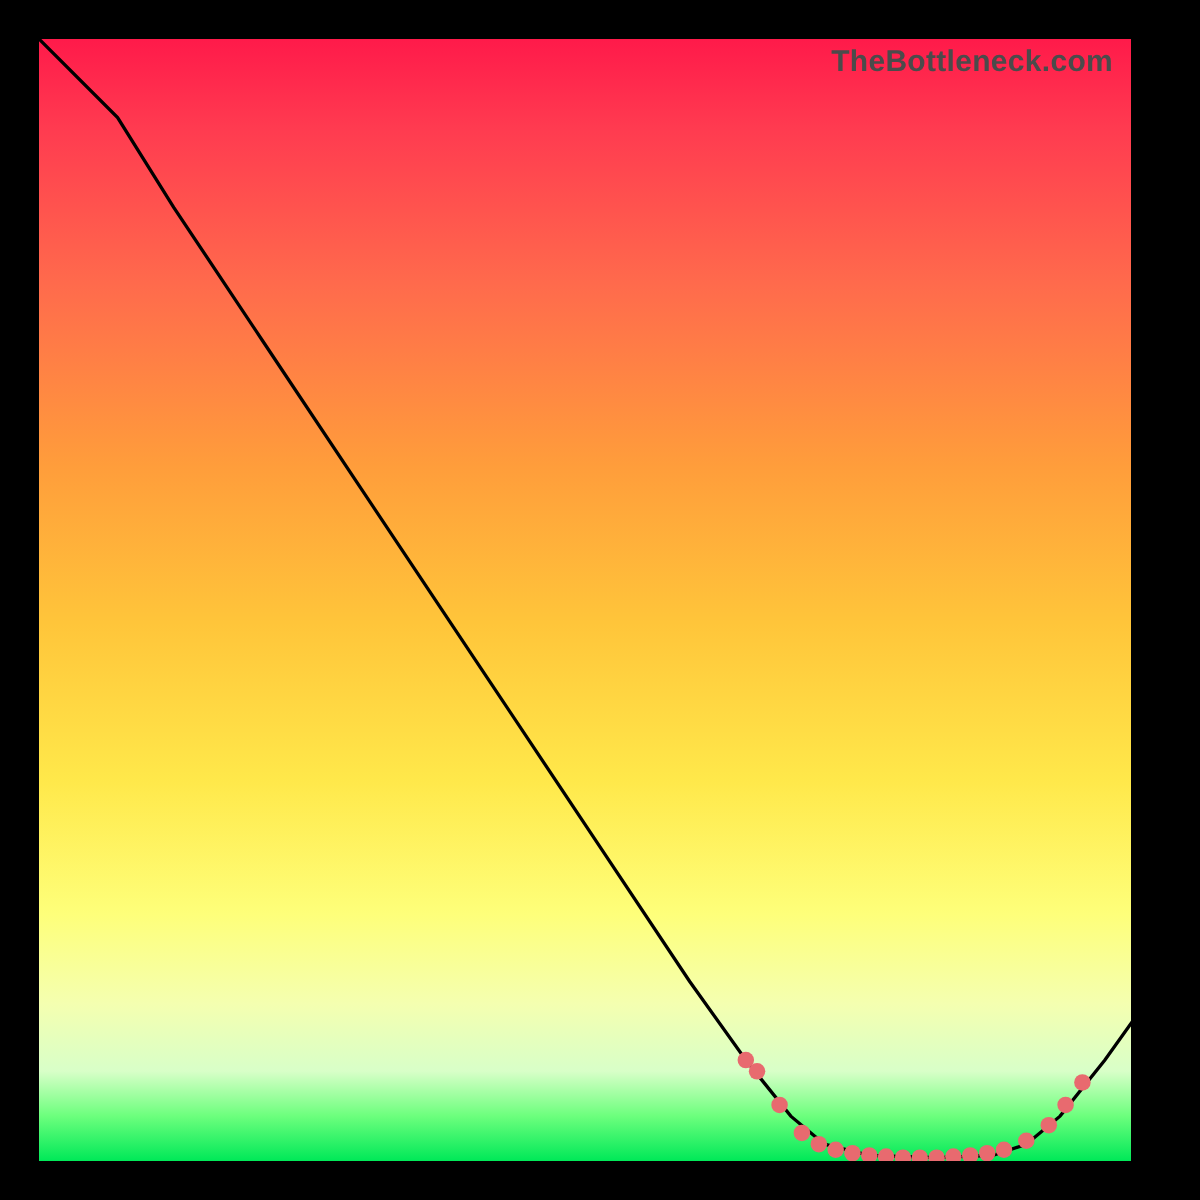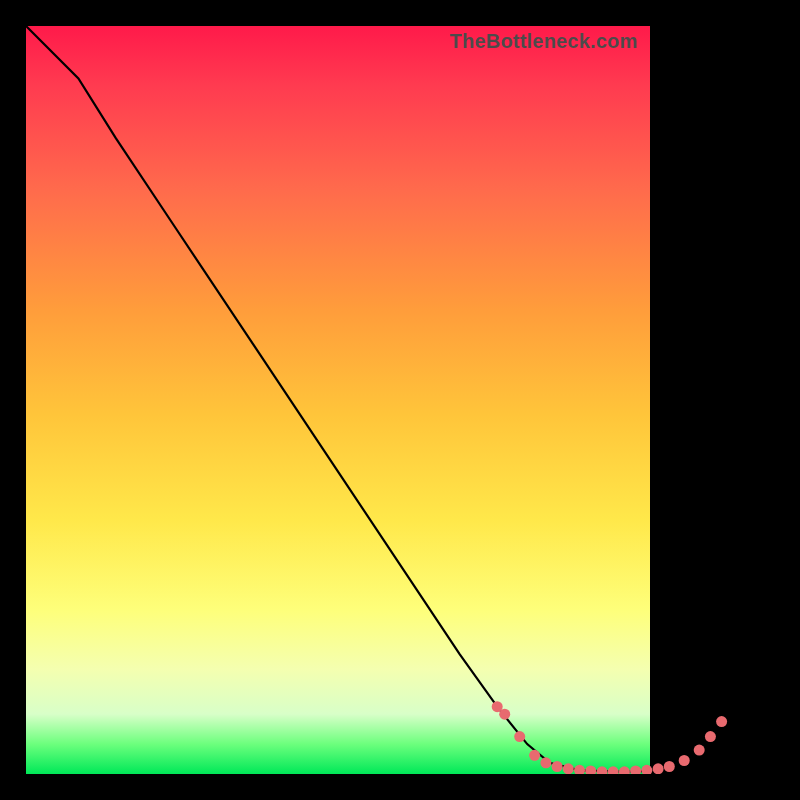--- a/index.html
+++ b/index.html
@@ -8,21 +8,21 @@
     width: 800px;
     height: 800px;
     background: #000;
     overflow: hidden;
     font-family: Arial, Helvetica, sans-serif;
   }
   .frame {
     position: absolute;
     left: 26px;
     top: 26px;
-    width: 624px;
+    width: 728px;
     height: 748px;
     background: linear-gradient(to bottom,
       #ff1a4a 0%,
       #ff3b50 8%,
       #ff6b4c 22%,
       #ff9d3b 38%,
       #ffc53a 52%,
       #ffe84a 66%,
       #feff7a 78%,
       #f4ffb0 86%,

